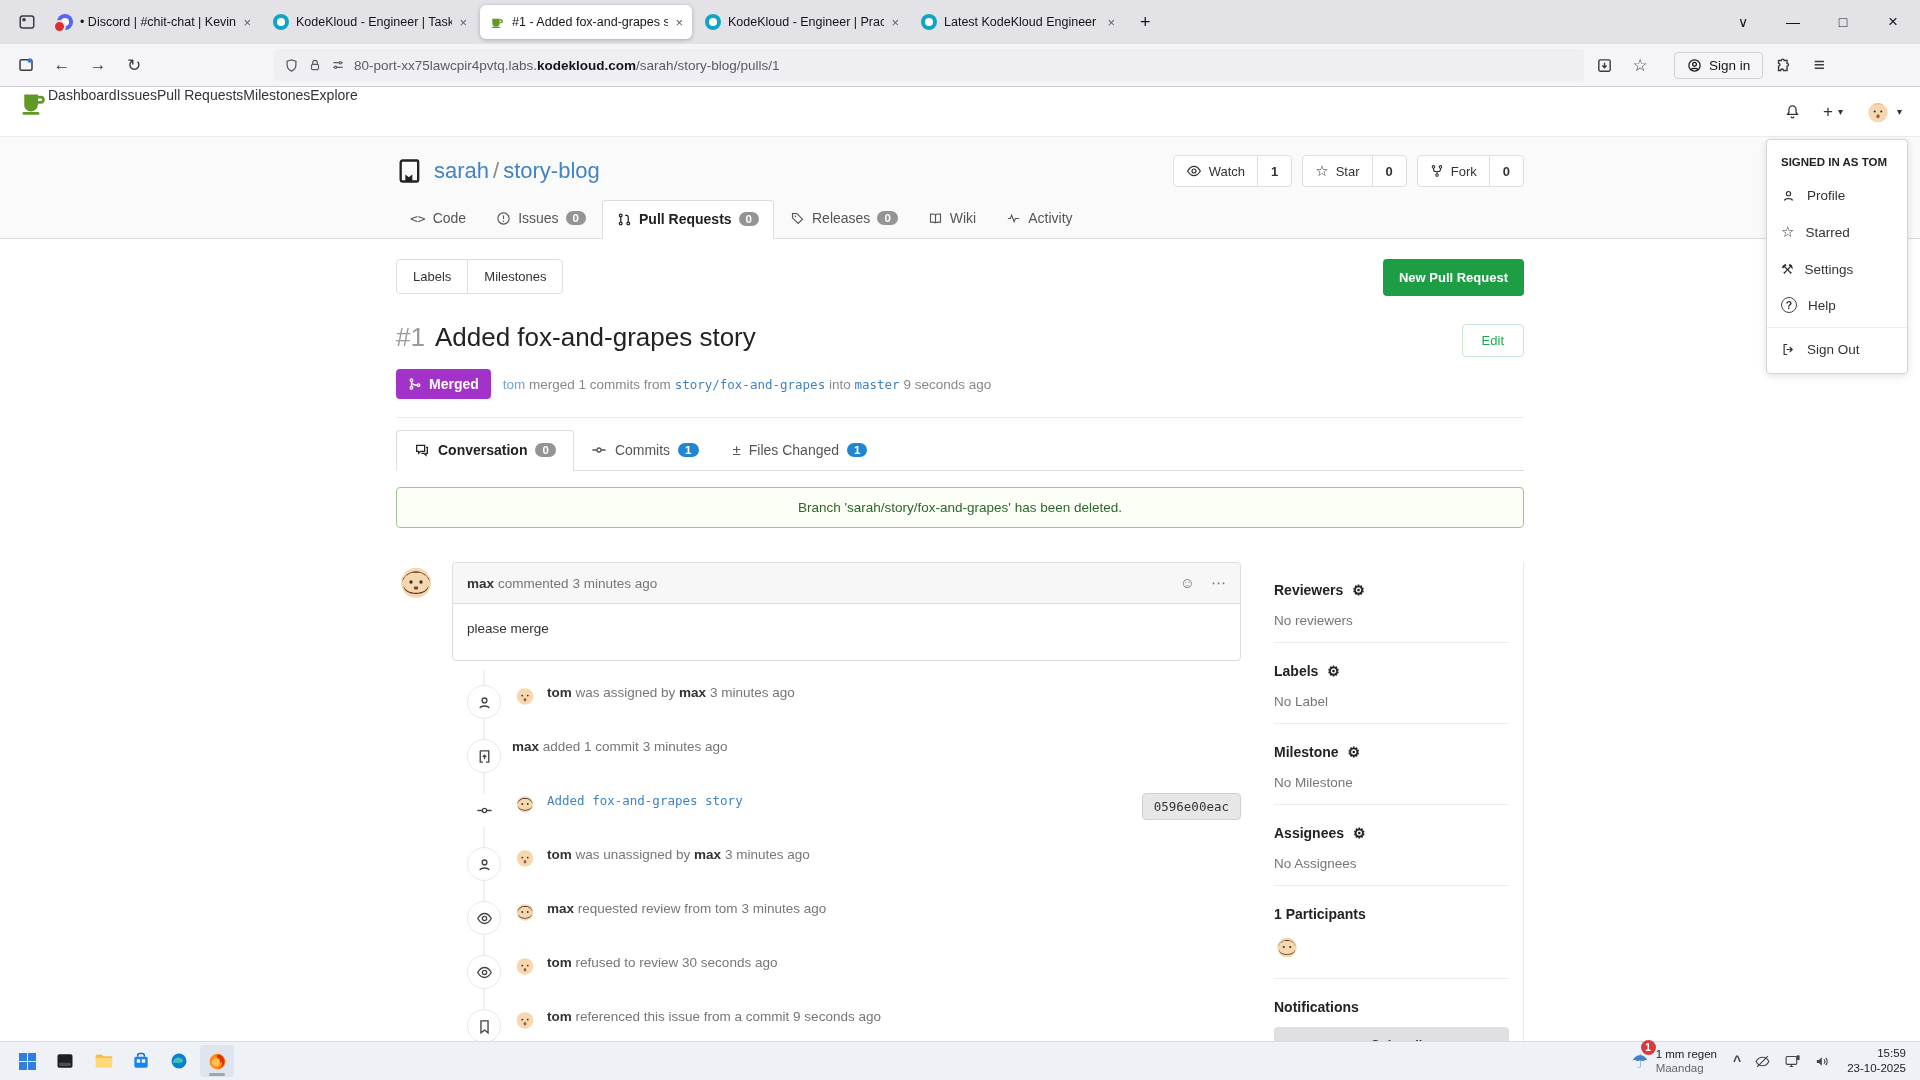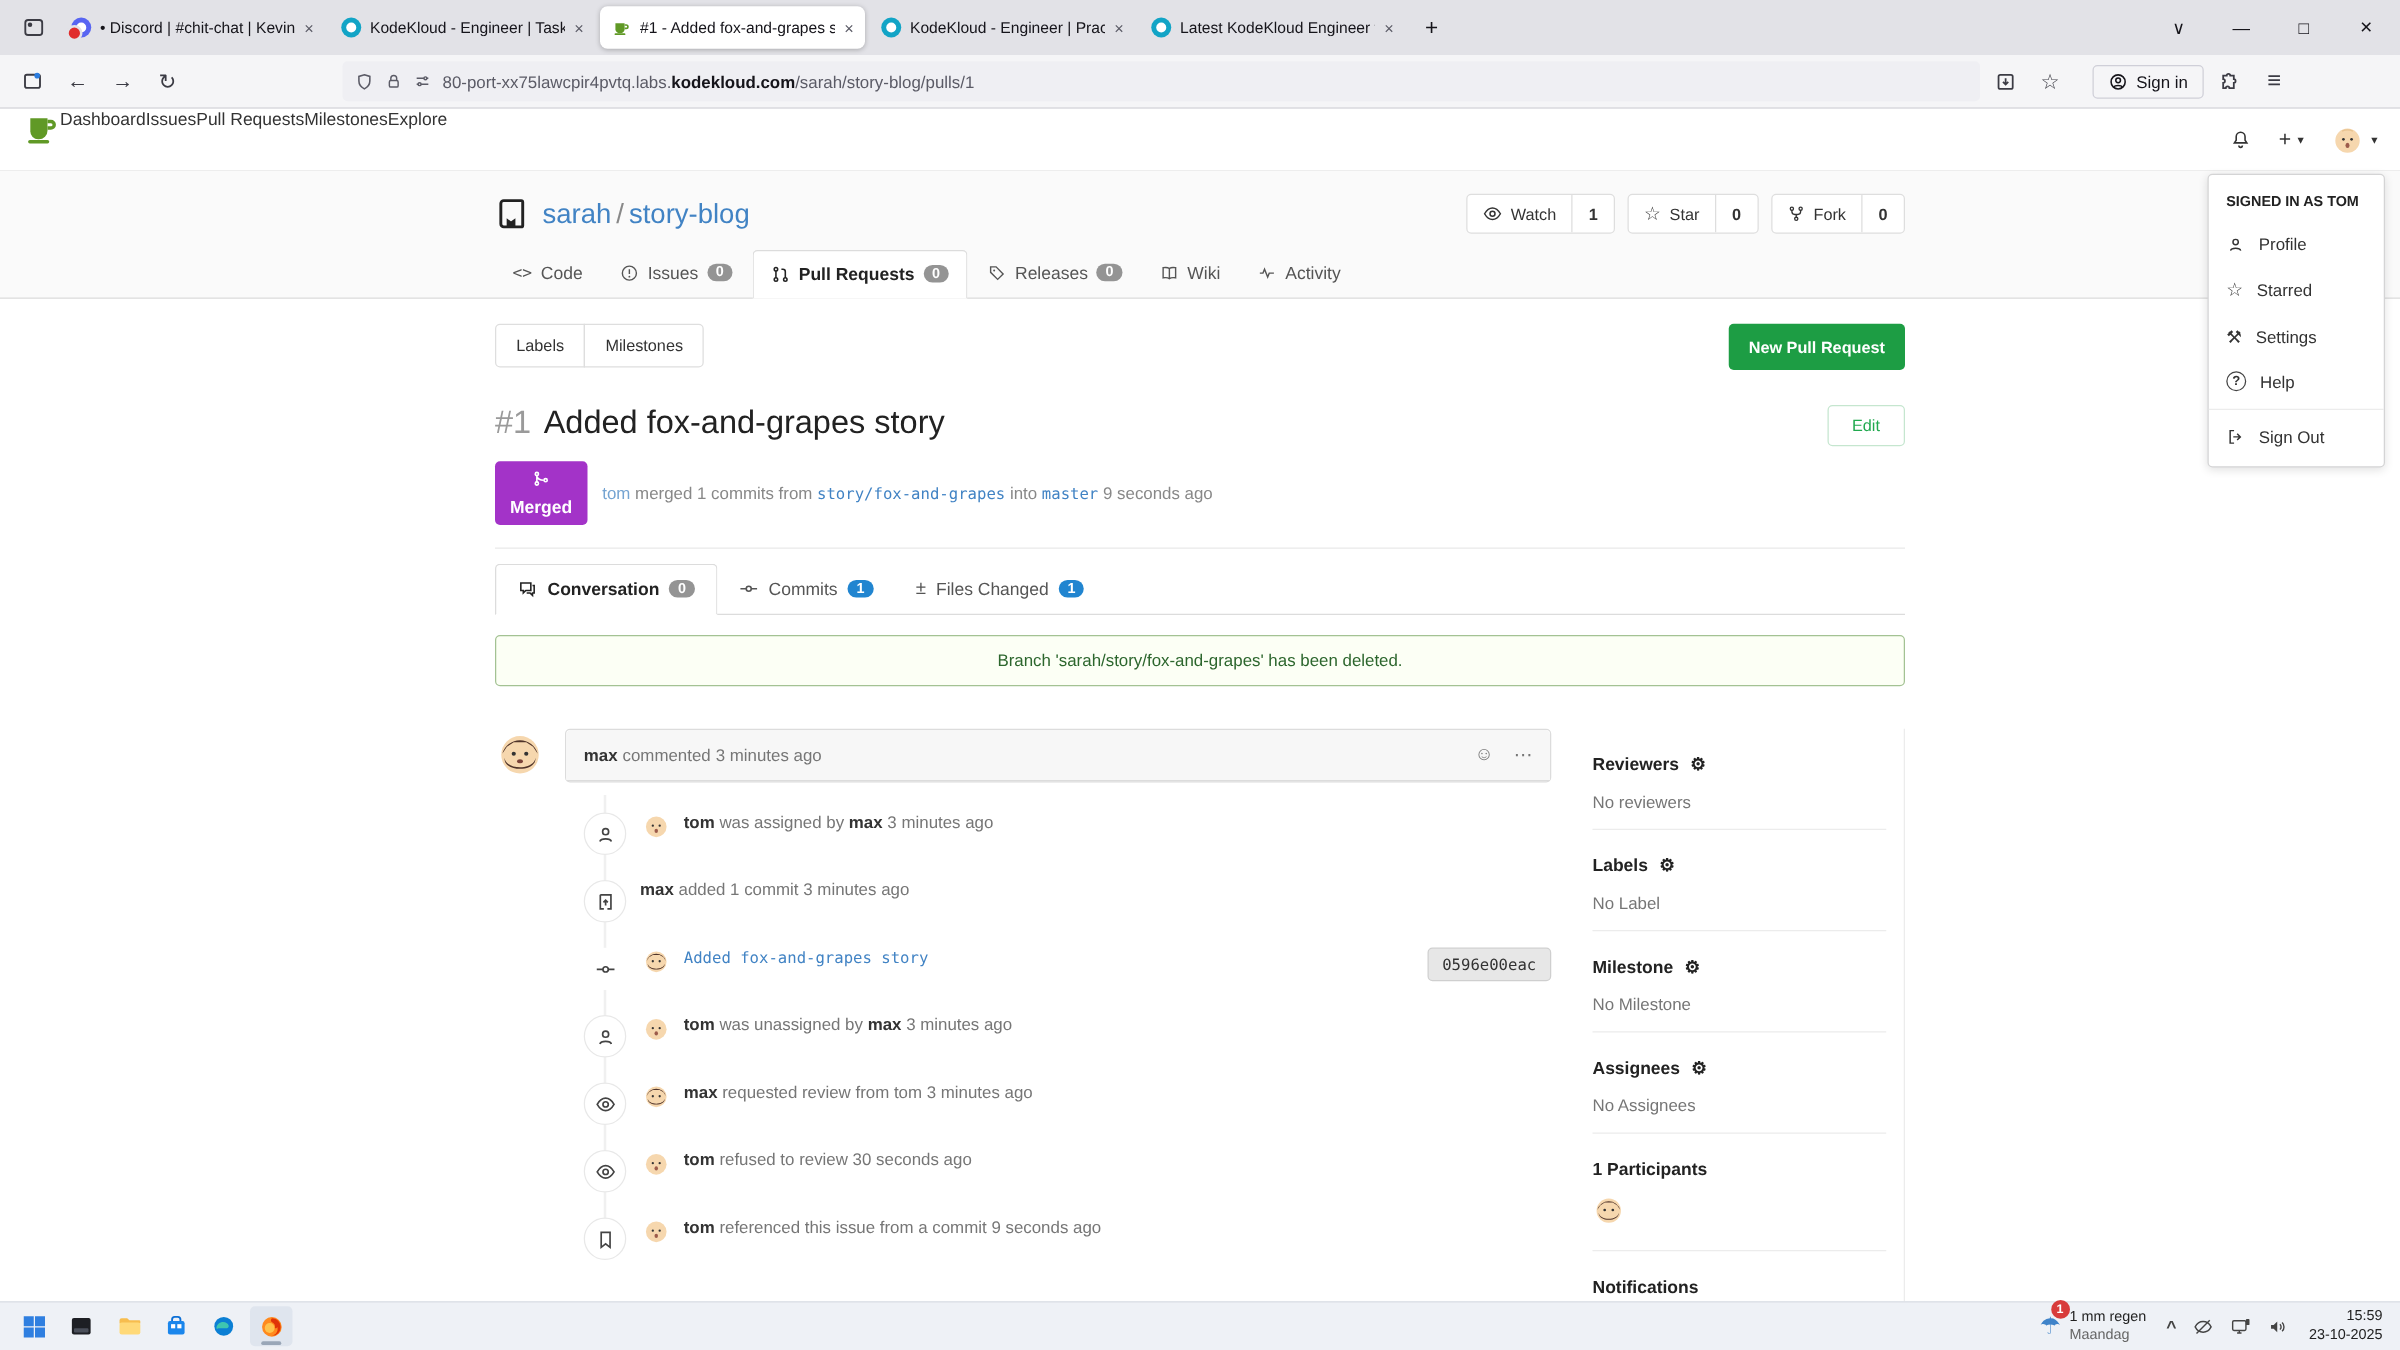--- a/index.html
+++ b/index.html
@@ -60,21 +60,21 @@
   .actions-row { display:flex; align-items:flex-start; }
   .btn-pair { display:flex; }
   .btn-pair .btn { border:1px solid #dedede; background:#fff; padding:9px 16px; font-size:13px; color:#333; }
   .btn-pair .btn:first-child { border-radius:4px 0 0 4px; }
   .btn-pair .btn:last-child { border-radius:0 4px 4px 0; margin-left:-1px; }
   .btn-green { margin-left:auto; background:#1d9d44; color:#fff; font-weight:bold; font-size:13px; padding:11px 16px; border-radius:4px; border:none; }
   .pr-title { margin-top:26px; font-size:26px; color:#222; display:flex; align-items:flex-start; }
   .pr-title .num { color:#9a9a9a; margin-right:10px; font-weight:normal; }
   .btn-edit { margin-left:auto; background:#fff; border:1px solid #c5e6cf; color:#21a94f; font-size:13px; padding:8px 19px; border-radius:4px; margin-top:2px; }
   .merged-row { margin-top:12px; display:flex; align-items:center; gap:12px; padding-bottom:18px; border-bottom:1px solid #e9e9e9; }
-  .merged-badge { background:#a333c8; color:#fff; font-weight:bold; font-size:14px; padding:7px 12px; border-radius:4px; display:flex; align-items:center; gap:7px;flex-direction:column; }
+  .merged-badge { background:#a333c8; color:#fff; font-weight:bold; font-size:14px; padding:7px 12px; border-radius:4px; display:flex; align-items:center; gap:7px; }
   .merge-text { font-size:13.5px; color:#888; }
   .merge-text a { color:#75a4d2; text-decoration:none; }
   .mono { font-family:"DejaVu Sans Mono", monospace; font-size:12.5px; }
   .merge-text .mono { color:#4183c4; }
 
   .conv-tabs { display:flex; margin-top:12px; border-bottom:1px solid #dcdcdc; }
   .conv-tab { display:flex; align-items:center; gap:8px; padding:11px 17px 12px; font-size:14px; color:#555; position:relative; }
   .conv-tab.active { border:1px solid #dcdcdc; border-bottom:1px solid #fff; border-radius:4px 4px 0 0; margin-bottom:-1px; background:#fff; font-weight:bold; color:#222; }
   .alert-green { margin-top:16px; background:#fcfff5; border:1px solid #a3c293; color:#2c662d; border-radius:4px; text-align:center; padding:12px; font-size:13.5px; }
 
@@ -471,20 +471,21 @@
             <div class="comment-card">
               <div class="comment-head">
                 <b>max</b>
                 <span>commented</span>
                 <span>3 minutes ago</span>
                 <span class="ch-icons">
                   <span>☺</span>
                   <span>⋯</span>
                 </span>
               </div>
+              <div class="comment-body">please merge</div>
             </div>
           </div>
 
           <div class="timeline">
 
             <div class="tl-item">
               <span class="tl-icon">
                   <svg width="17" height="17" viewBox="0 0 24 24" fill="none" stroke="#444" stroke-width="1.9">
                     <circle cx="12" cy="9" r="3.4"></circle>
                     <path d="M5.5 20c1.2-4 11.8-4 13 0"></path>

